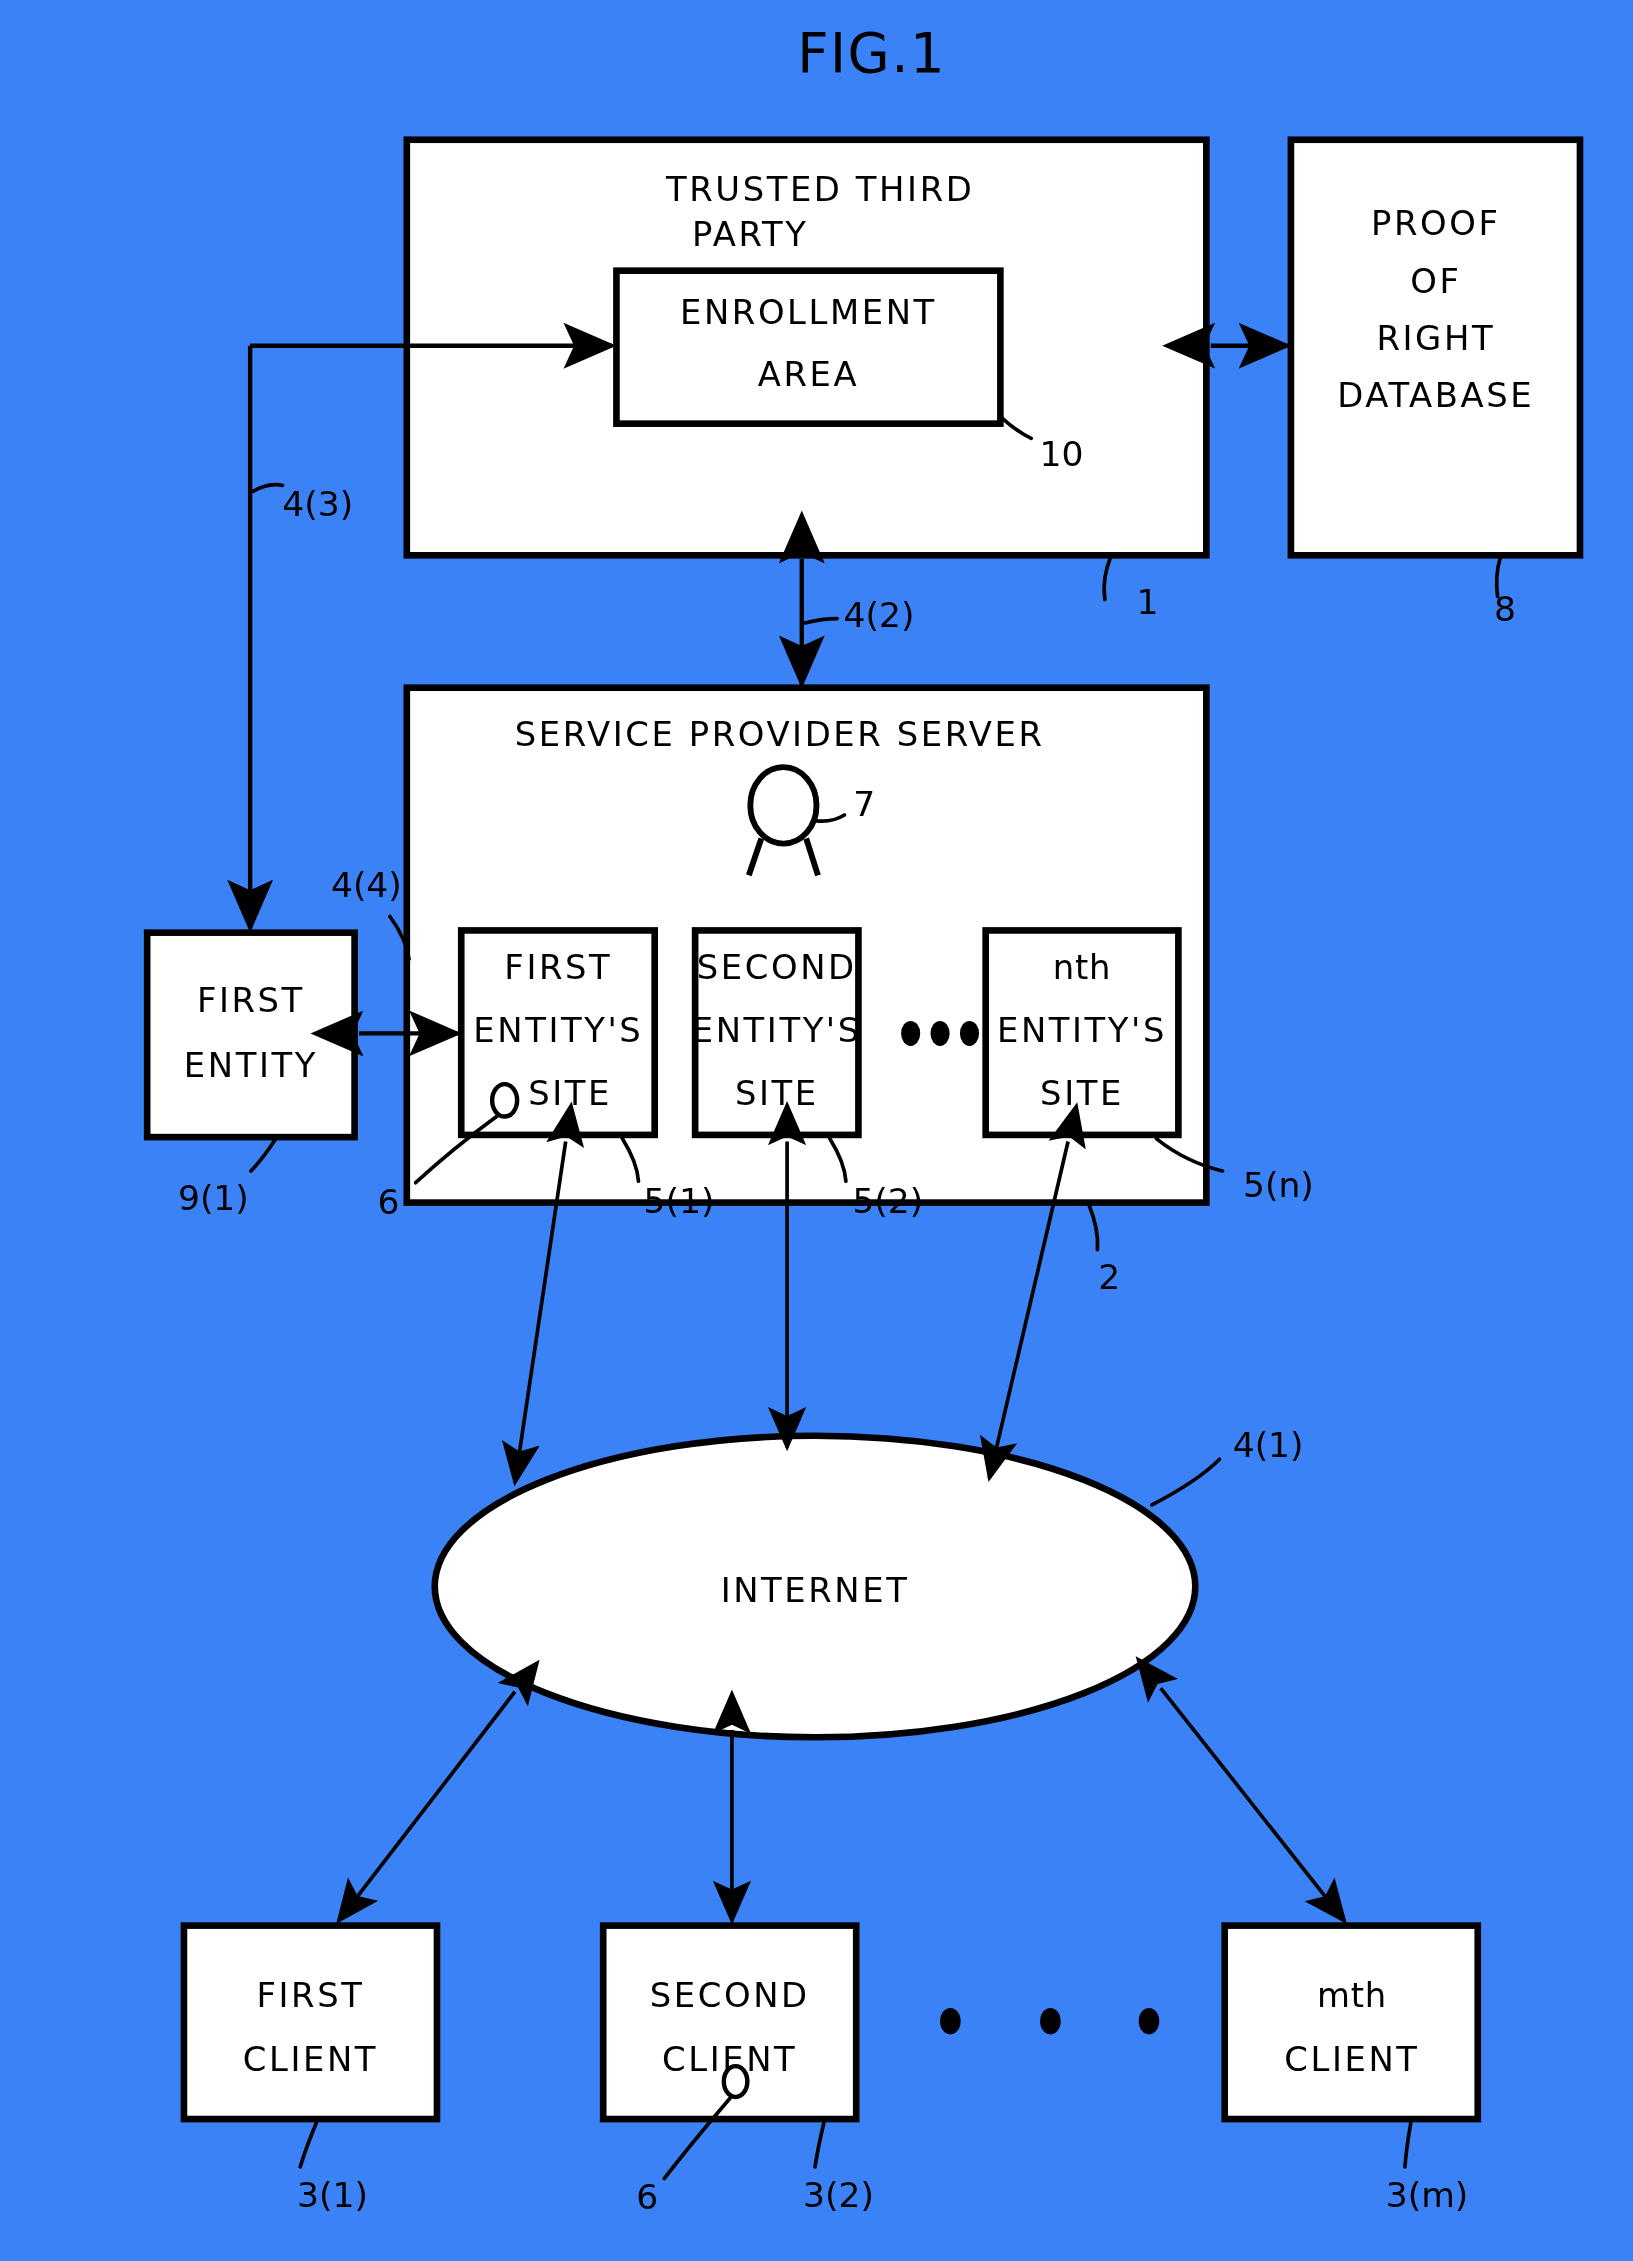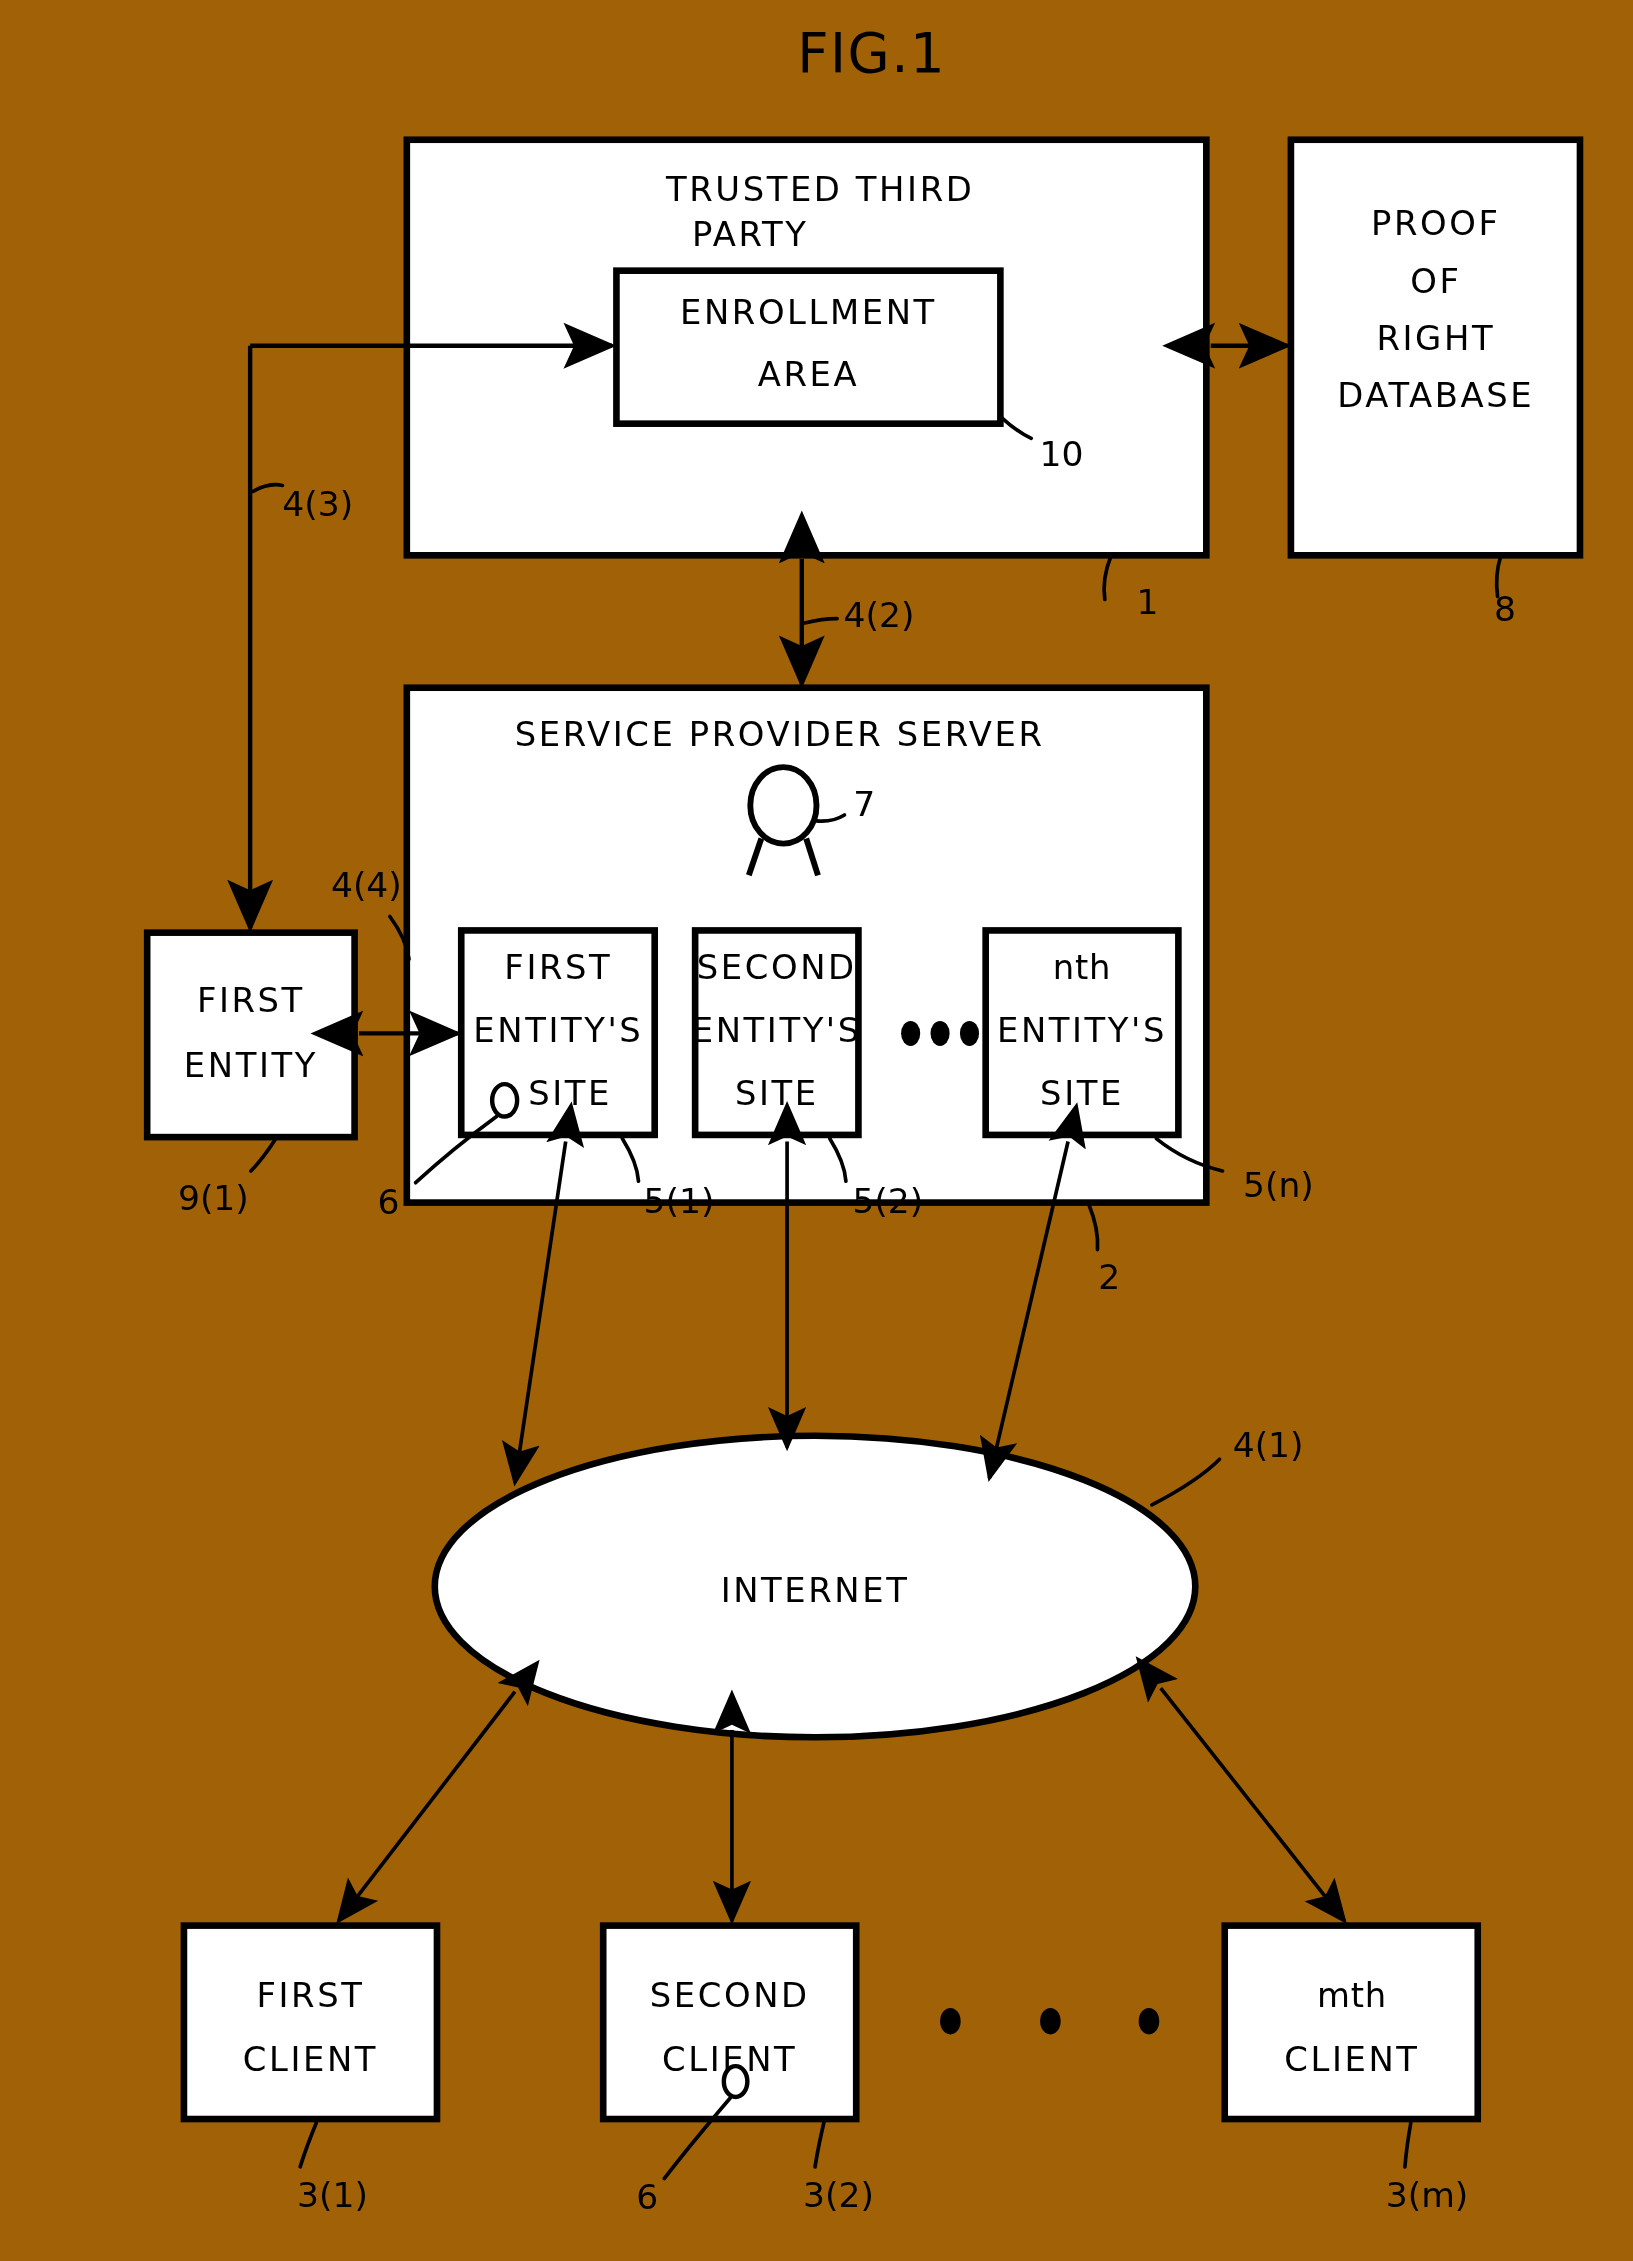--- a/index.html
+++ b/index.html
@@ -10,21 +10,21 @@
   body {
     width: 1633px;
     height: 2261px;
     font-family: "DejaVu Sans", sans-serif;
     overflow: hidden;
   }
   #figure-root {
     position: relative;
     width: 1633px;
     height: 2261px;
-    background: #a16207;
+    background: #3b82f6;
   }
   svg#diagram {
     display: block;
     width: 1633px;
     height: 2261px;
   }
   .box {
     fill: #ffffff;
     stroke: #000000;
     stroke-width: 9;

